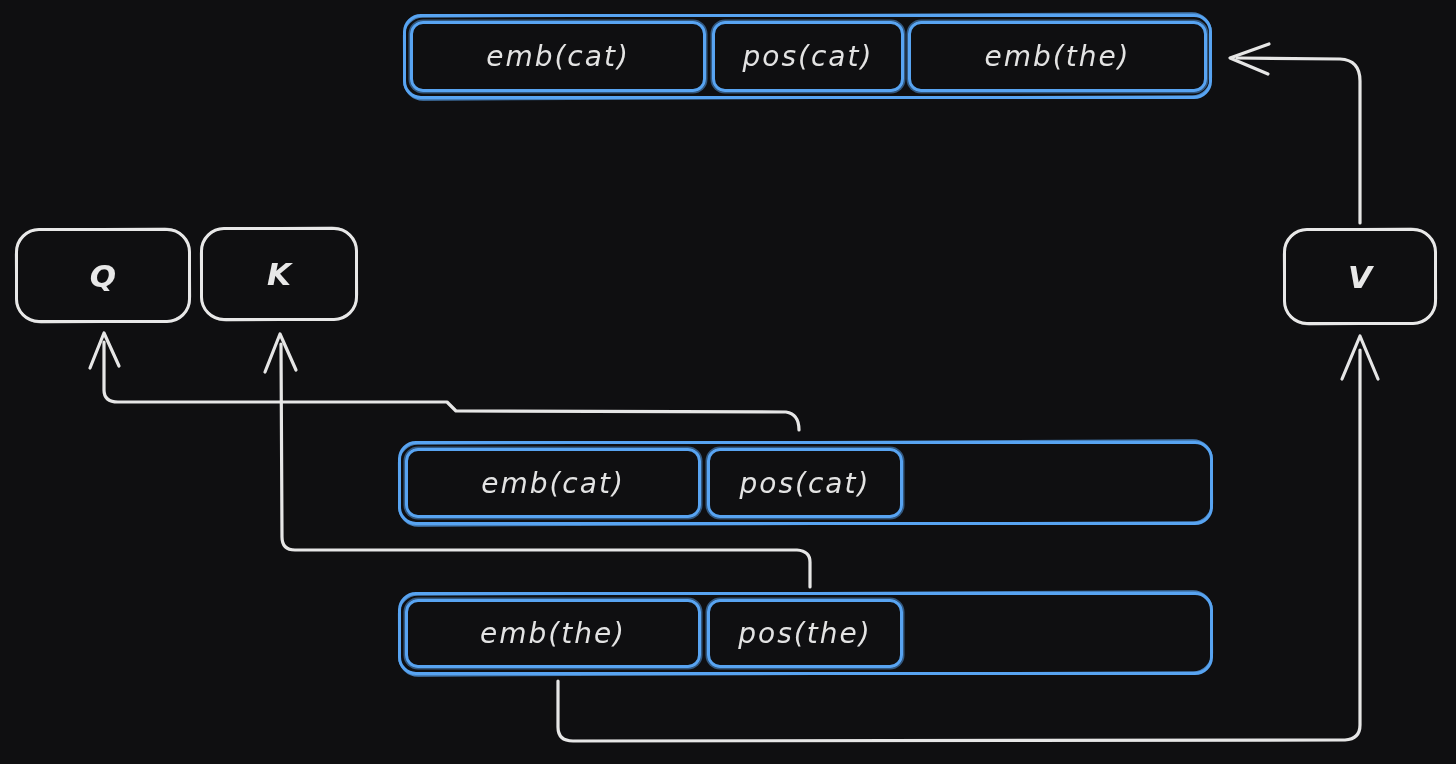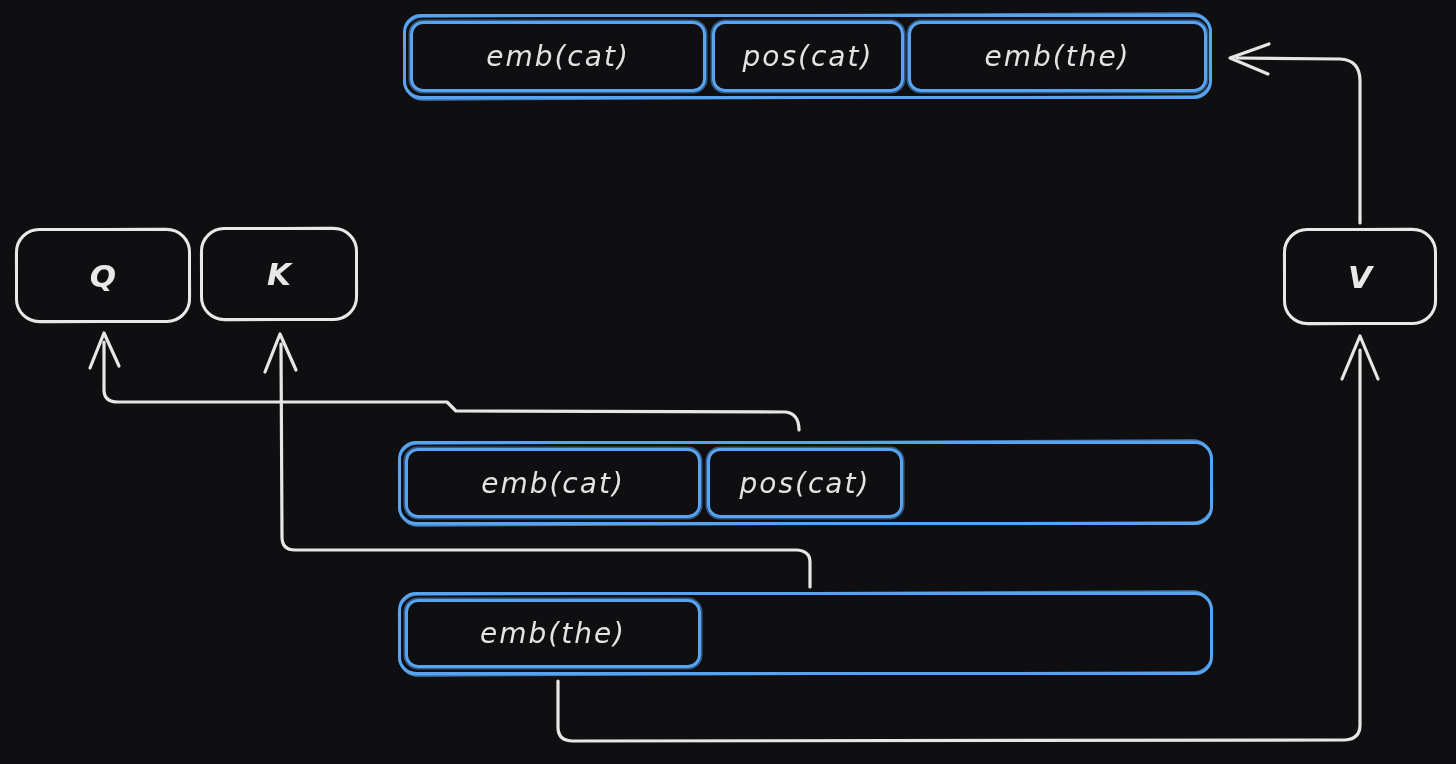--- a/index.html
+++ b/index.html
@@ -155,15 +155,18 @@
     <div class="seg seg-2">
       <span class="seg-label">pos(cat)</span>
     </div>
   </div>
 
   <div class="bar bar-low">
     <div class="sketch"></div>
     <div class="seg seg-1">
       <span class="seg-label">emb(the)</span>
     </div>
+    <div class="seg seg-2">
+      <span class="seg-label">pos(the)</span>
+    </div>
   </div>
 
 </div>
 
 </body></html>

